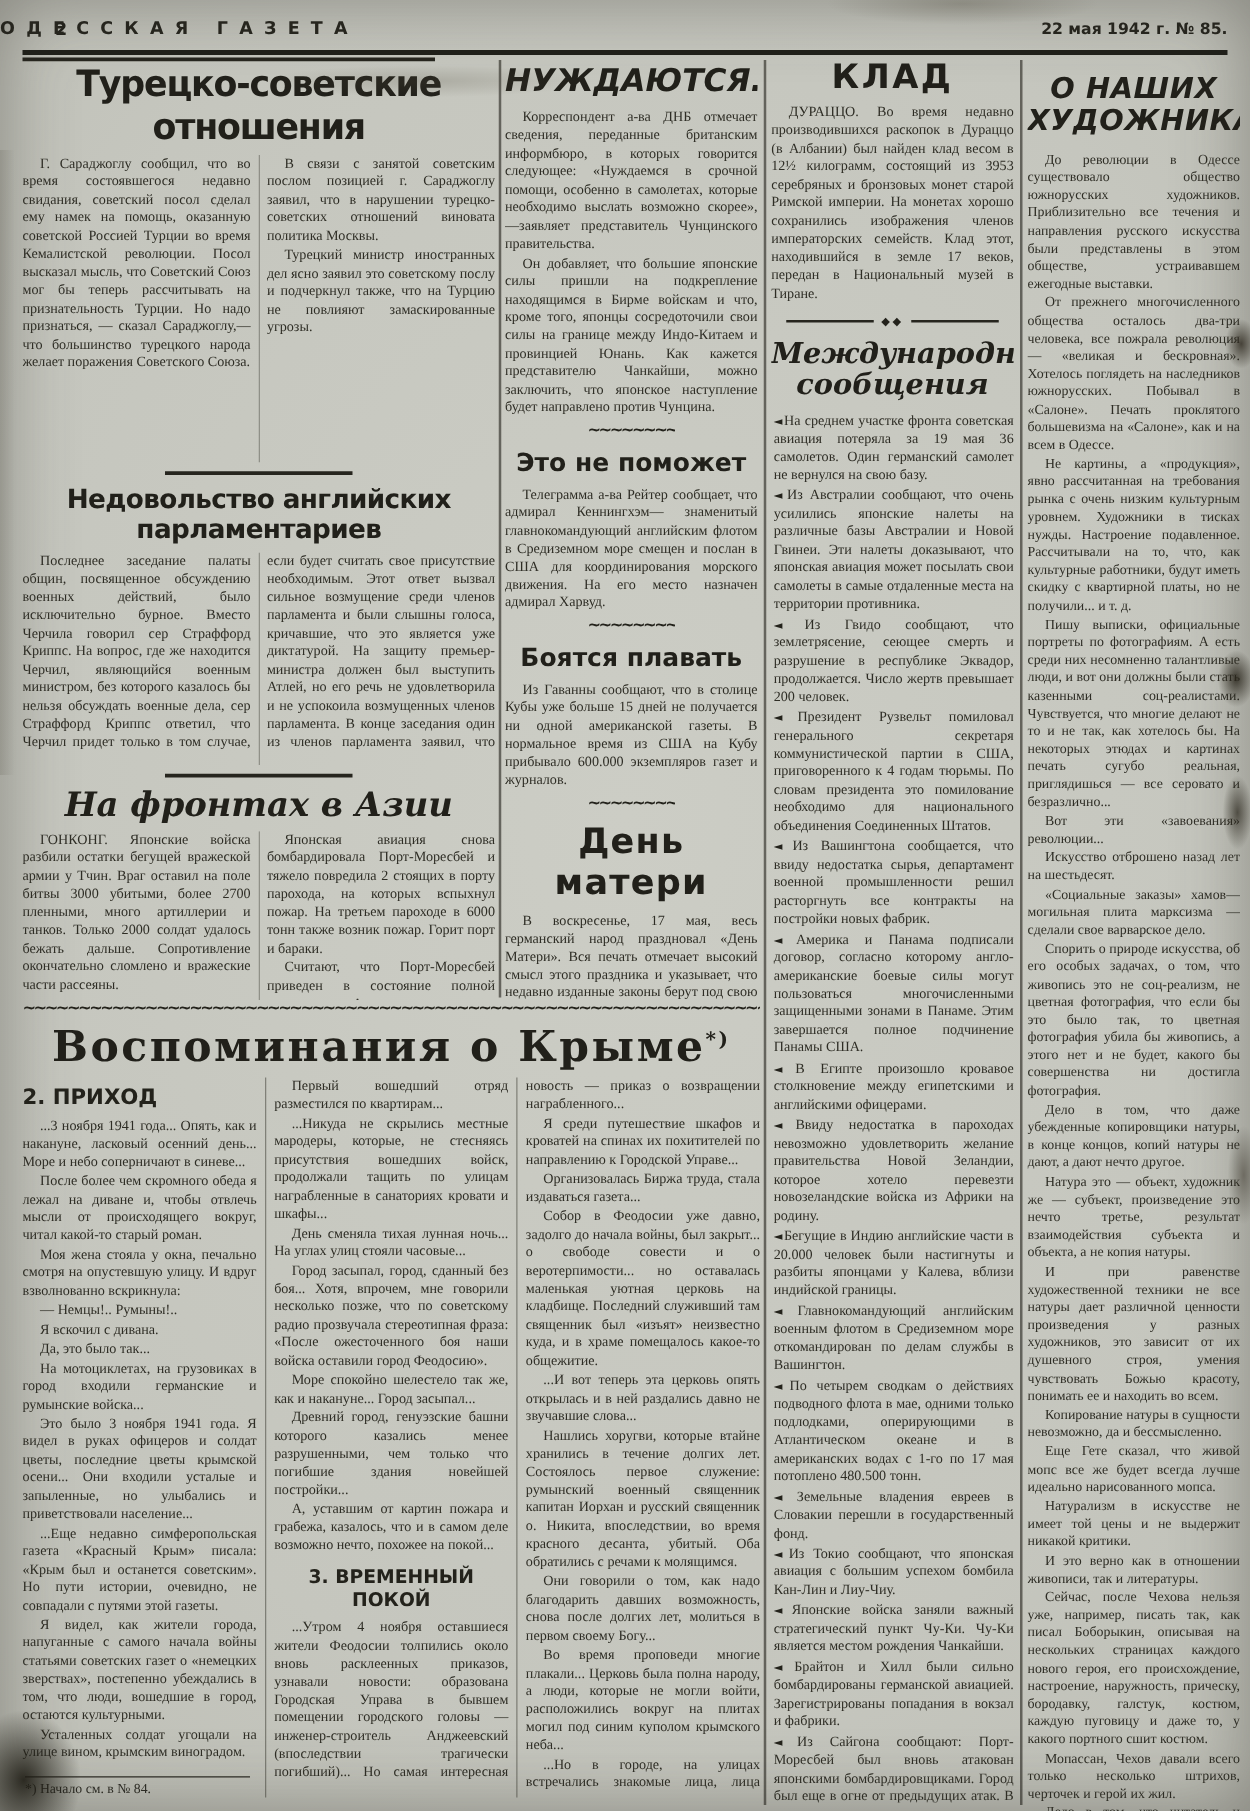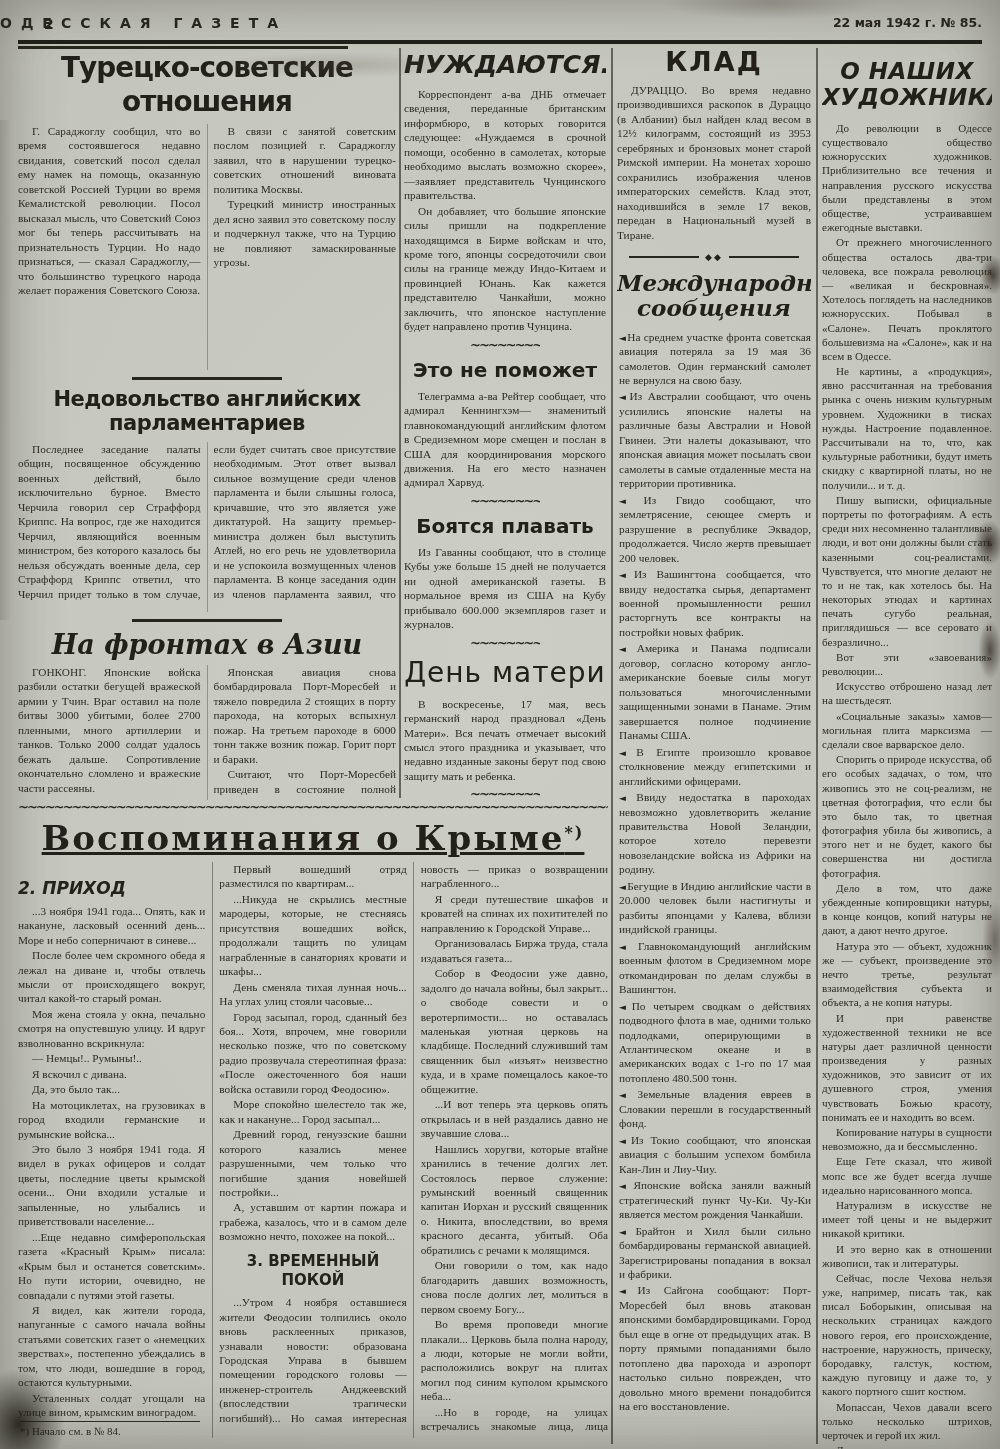--- a/index.html
+++ b/index.html
@@ -29,25 +29,25 @@
   .zone-c{left:617px;top:46px;width:194px;height:1396px;}
   .zone-d{left:822px;top:56px;width:170px;height:1396px;}
   .zone-crimea{left:18px;top:798px;width:590px;height:651px;}
   
   .hl{font-family:"DejaVu Sans",sans-serif;color:#21201a;text-align:center;margin:0;}
   .hl-turkish{font-size:29px;font-weight:bold;letter-spacing:-1px;transform:scaleX(.96);margin:2px 0 6px;}
   .hl-parl{font-size:21px;font-weight:bold;margin:4px 0 7px;letter-spacing:-.5px;}
   .hl-asia{font-family:"DejaVu Serif",serif;font-style:italic;font-weight:bold;font-size:27px;margin:2px 0 5px;}
   .hl-need{font-style:italic;font-weight:bold;font-size:25px;margin:2px 0 8px;}
   .hl-small{font-weight:bold;font-size:20px;margin:4px 0 7px;}
-  .hl-mother{font-weight:normal;font-size:28px;margin:4px 0 8px;letter-spacing:1px;}
+  .hl-mother{font-weight:bold;font-size:28px;margin:4px 0 8px;letter-spacing:1px;}
   .hl-klad{font-weight:bold;font-size:27px;letter-spacing:2px;margin:0 0 6px;}
   .hl-intl{font-family:"DejaVu Serif",serif;font-style:italic;font-weight:bold;font-size:23px;line-height:1.1;margin:6px 0 9px;}
   .hl-artists{font-style:italic;font-weight:bold;font-size:23px;line-height:1.15;margin:2px 0 10px;letter-spacing:.5px;}
-  .hl-crimea{font-family:"DejaVu Serif",serif;font-weight:bold;font-size:34px;letter-spacing:2px;margin:2px 0 4px;text-decoration:underline;}
+  .hl-crimea{font-family:"DejaVu Serif",serif;font-weight:bold;font-size:34px;letter-spacing:2px;margin:2px 0 4px;}
   .hl-crimea sup{font-size:16px;}
   
   .body2,.body1,.body3{
     font-size:11.3px;line-height:1.28;text-align:justify;
     color:#2e2d25;
   }
   .body2{column-count:2;column-gap:13px;column-rule:1px solid rgba(40,39,32,.35);}
   .body3{column-count:3;column-gap:14px;column-rule:1px solid rgba(40,39,32,.45);}
   .para{margin:0 0 1px;text-indent:14px;}
   .para.intl{text-indent:0;padding-left:2px;margin-bottom:2px;}
@@ -56,21 +56,21 @@
   .bar{width:150px;height:3px;background:#26251e;margin:7px auto;}
   .wavy{
     font-family:"DejaVu Sans",sans-serif;font-weight:bold;font-size:13px;letter-spacing:-2px;
     white-space:nowrap;overflow:hidden;color:#23221b;height:14px;line-height:12px;margin:3px 0;
   }
   .wavy.center{text-align:center;margin:5px auto;width:70px;}
   .diamond-div{display:flex;align-items:center;justify-content:center;gap:6px;margin:10px auto 8px;width:170px;}
   .diamond-div .dline{flex:1;height:1.5px;background:#26251e;}
   .diamond-div .dglyph{font-size:9px;color:#23221b;letter-spacing:2px;}
   
-  .memoir-heading{font-family:"DejaVu Sans",sans-serif;font-weight:bold;font-style:italic;font-size:17px;color:#23221b;margin:16px 0 4px;text-indent:0;}
+  .memoir-heading{font-family:"DejaVu Sans",sans-serif;font-weight:bold;font-size:17px;color:#23221b;margin:6px 0 4px;text-indent:0;}
   .memoir-heading.sub{font-style:normal;font-size:15px;text-align:center;margin:8px 0 5px;}
   .crimea-body{height:576px;}
   .footnote{
     position:absolute;left:20px;top:1421px;width:180px;font-size:11px;
     border-top:1px solid #2c2b24;padding-top:3px;background:transparent;
   }
   
   .stain{position:absolute;border-radius:50%;pointer-events:none;}
   .s1{right:-6px;top:255px;width:26px;height:40px;background:radial-gradient(ellipse,rgba(45,40,30,.8),rgba(45,40,30,0) 70%);}
   .s2{right:-4px;top:520px;width:30px;height:46px;background:radial-gradient(ellipse,rgba(40,36,26,.85),rgba(40,36,26,0) 70%);}
@@ -153,20 +153,21 @@
     <div class="diamond-div">
       <span class="dline"></span>
       <span class="dglyph">◆◆</span>
       <span class="dline"></span>
     </div>
     <h2 class="hl hl-intl"><span>Международные</span><br><span>сообщения</span></h2>
     <div class="body1">
         <p class="para intl"><span class="bullet">◄</span>&nbsp;На среднем участке фронта советская авиация потеряла за 19 мая 36 самолетов. Один германский самолет не вернулся на свою базу.</p>
         <p class="para intl"><span class="bullet">◄</span>&nbsp;Из Австралии сообщают, что очень усилились японские налеты на различные базы Австралии и Новой Гвинеи. Эти налеты доказывают, что японская авиация может посылать свои самолеты в самые отдаленные места на территории противника.</p>
         <p class="para intl"><span class="bullet">◄</span>&nbsp;Из Гвидо сообщают, что землетрясение, сеющее смерть и разрушение в республике Эквадор, продолжается. Число жертв превышает 200 человек.</p>
+        <p class="para intl"><span class="bullet">◄</span>&nbsp;Президент Рузвельт помиловал генерального секретаря коммунистической партии в США, приговоренного к 4 годам тюрьмы. По словам президента это помилование необходимо для национального объединения Соединенных Штатов.</p>
         <p class="para intl"><span class="bullet">◄</span>&nbsp;Из Вашингтона сообщается, что ввиду недостатка сырья, департамент военной промышленности решил расторгнуть все контракты на постройки новых фабрик.</p>
         <p class="para intl"><span class="bullet">◄</span>&nbsp;Америка и Панама подписали договор, согласно которому англо-американские боевые силы могут пользоваться многочисленными защищенными зонами в Панаме. Этим завершается полное подчинение Панамы США.</p>
         <p class="para intl"><span class="bullet">◄</span>&nbsp;В Египте произошло кровавое столкновение между египетскими и английскими офицерами.</p>
         <p class="para intl"><span class="bullet">◄</span>&nbsp;Ввиду недостатка в пароходах невозможно удовлетворить желание правительства Новой Зеландии, которое хотело перевезти новозеландские войска из Африки на родину.</p>
         <p class="para intl"><span class="bullet">◄</span>&nbsp;Бегущие в Индию английские части в 20.000 человек были настигнуты и разбиты японцами у Калева, вблизи индийской границы.</p>
         <p class="para intl"><span class="bullet">◄</span>&nbsp;Главнокомандующий английским военным флотом в Средиземном море откомандирован по делам службы в Вашингтон.</p>
         <p class="para intl"><span class="bullet">◄</span>&nbsp;По четырем сводкам о действиях подводного флота в мае, одними только подлодками, оперирующими в Атлантическом океане и в американских водах с 1-го по 17 мая потоплено 480.500 тонн.</p>
         <p class="para intl"><span class="bullet">◄</span>&nbsp;Земельные владения евреев в Словакии перешли в государственный фонд.</p>
         <p class="para intl"><span class="bullet">◄</span>&nbsp;Из Токио сообщают, что японская авиация с большим успехом бомбила Кан-Лин и Лиу-Чиу.</p>
         <p class="para intl"><span class="bullet">◄</span>&nbsp;Японские войска заняли важный стратегический пункт Чу-Ки. Чу-Ки является местом рождения Чанкайши.</p>

